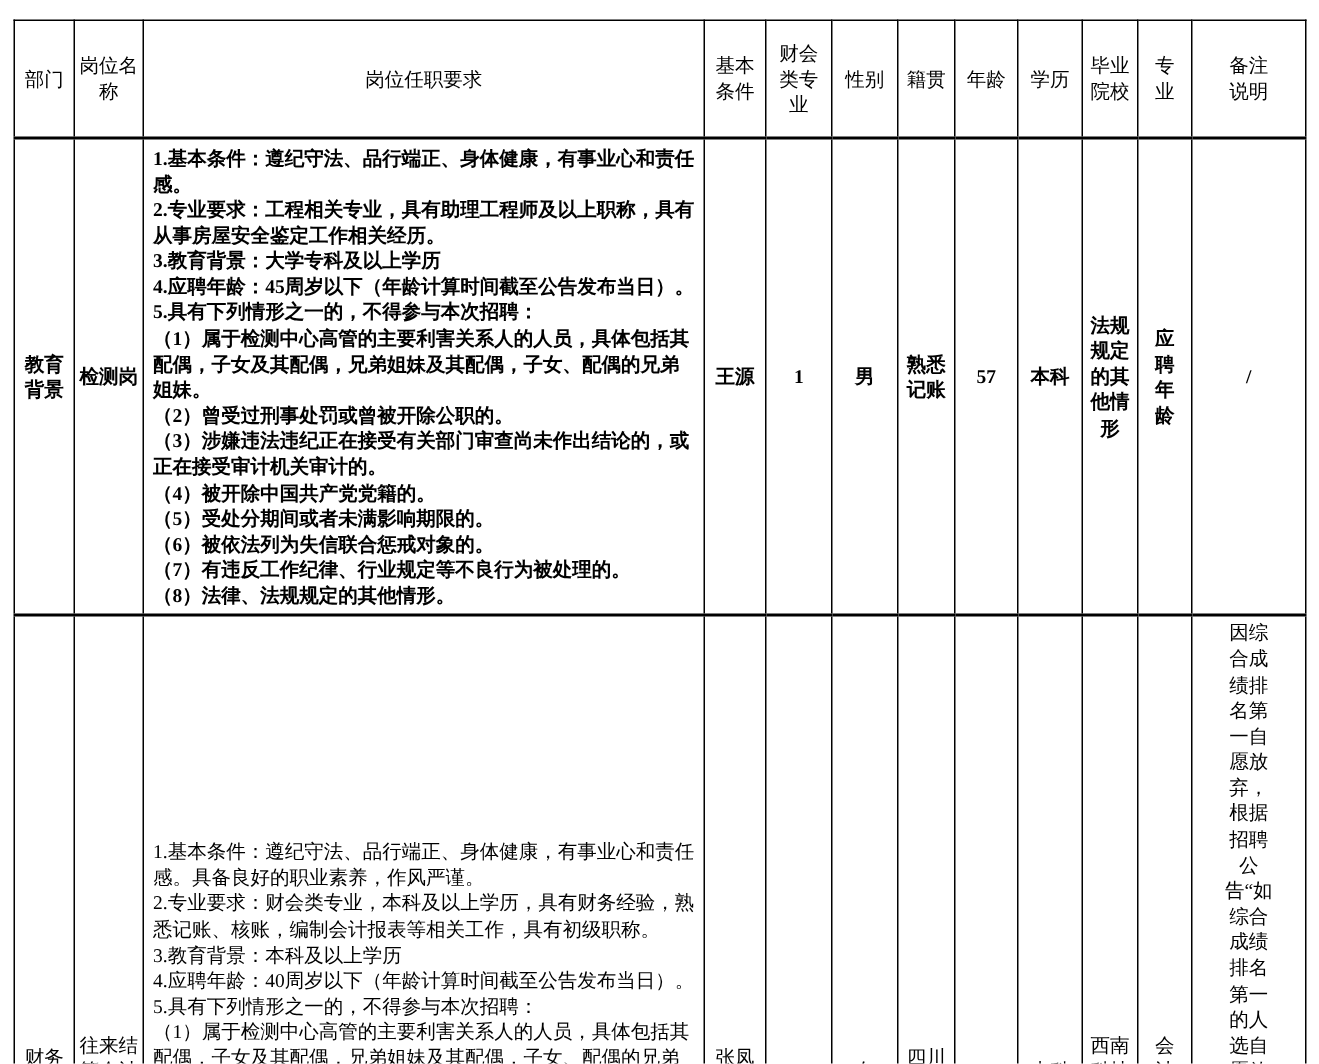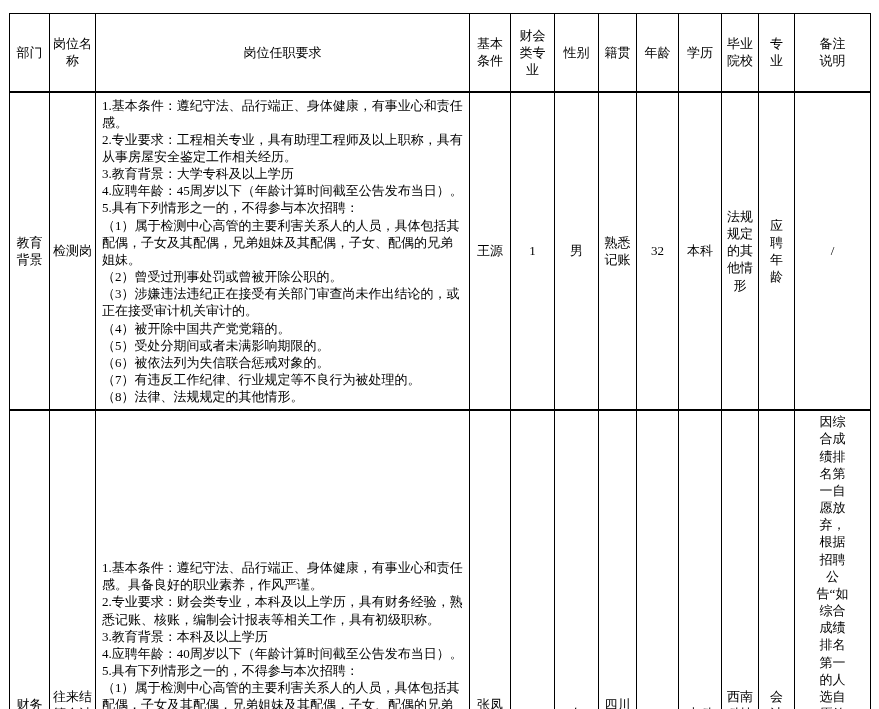--- a/index.html
+++ b/index.html
@@ -23,21 +23,21 @@
     font-size: 13px;
     line-height: 1.32;
     text-align: center;
     vertical-align: middle;
     padding: 2px 3px;
     word-break: break-all;
     overflow: hidden;
   }
   thead tr { height: 78px; }
   thead th { border-bottom-width: 2px; }
-  tbody tr.row-1 td { border-bottom-width: 2px; }
+  tbody tr.row-1 td { border-bottom-width: 2px; font-weight: bold; }
   tbody tr:last-child td { border-bottom-width: 2px; }
   td.req {
     text-align: left;
     padding: 4px 6px;
     white-space: pre-line;
   }
   .c-dept      { width: 40px; }
   .c-pos       { width: 46px; }
   .c-req       { width: 374px; }
   .c-cand      { width: 41px; }
@@ -102,21 +102,21 @@
 （3）涉嫌违法违纪正在接受有关部门审查尚未作出结论的，或正在接受审计机关审计的。
 （4）被开除中国共产党党籍的。
 （5）受处分期间或者未满影响期限的。
 （6）被依法列为失信联合惩戒对象的。
 （7）有违反工作纪律、行业规定等不良行为被处理的。
 （8）法律、法规规定的其他情形。</td>
       <td>王源</td>
       <td>1</td>
       <td>男</td>
       <td class="native">熟悉记账</td>
-      <td>32</td>
+      <td>57</td>
       <td>本科</td>
       <td class="school">法规规定的其他情形</td>
       <td class="major">应聘年龄</td>
       <td class="remark">/</td>
     </tr>
     <tr class="row-2">
       <td>财务部</td>
       <td>往来结算会计岗</td>
       <td class="req">1.基本条件：遵纪守法、品行端正、身体健康，有事业心和责任感。具备良好的职业素养，作风严谨。
 2.专业要求：财会类专业，本科及以上学历，具有财务经验，熟悉记账、核账，编制会计报表等相关工作，具有初级职称。

